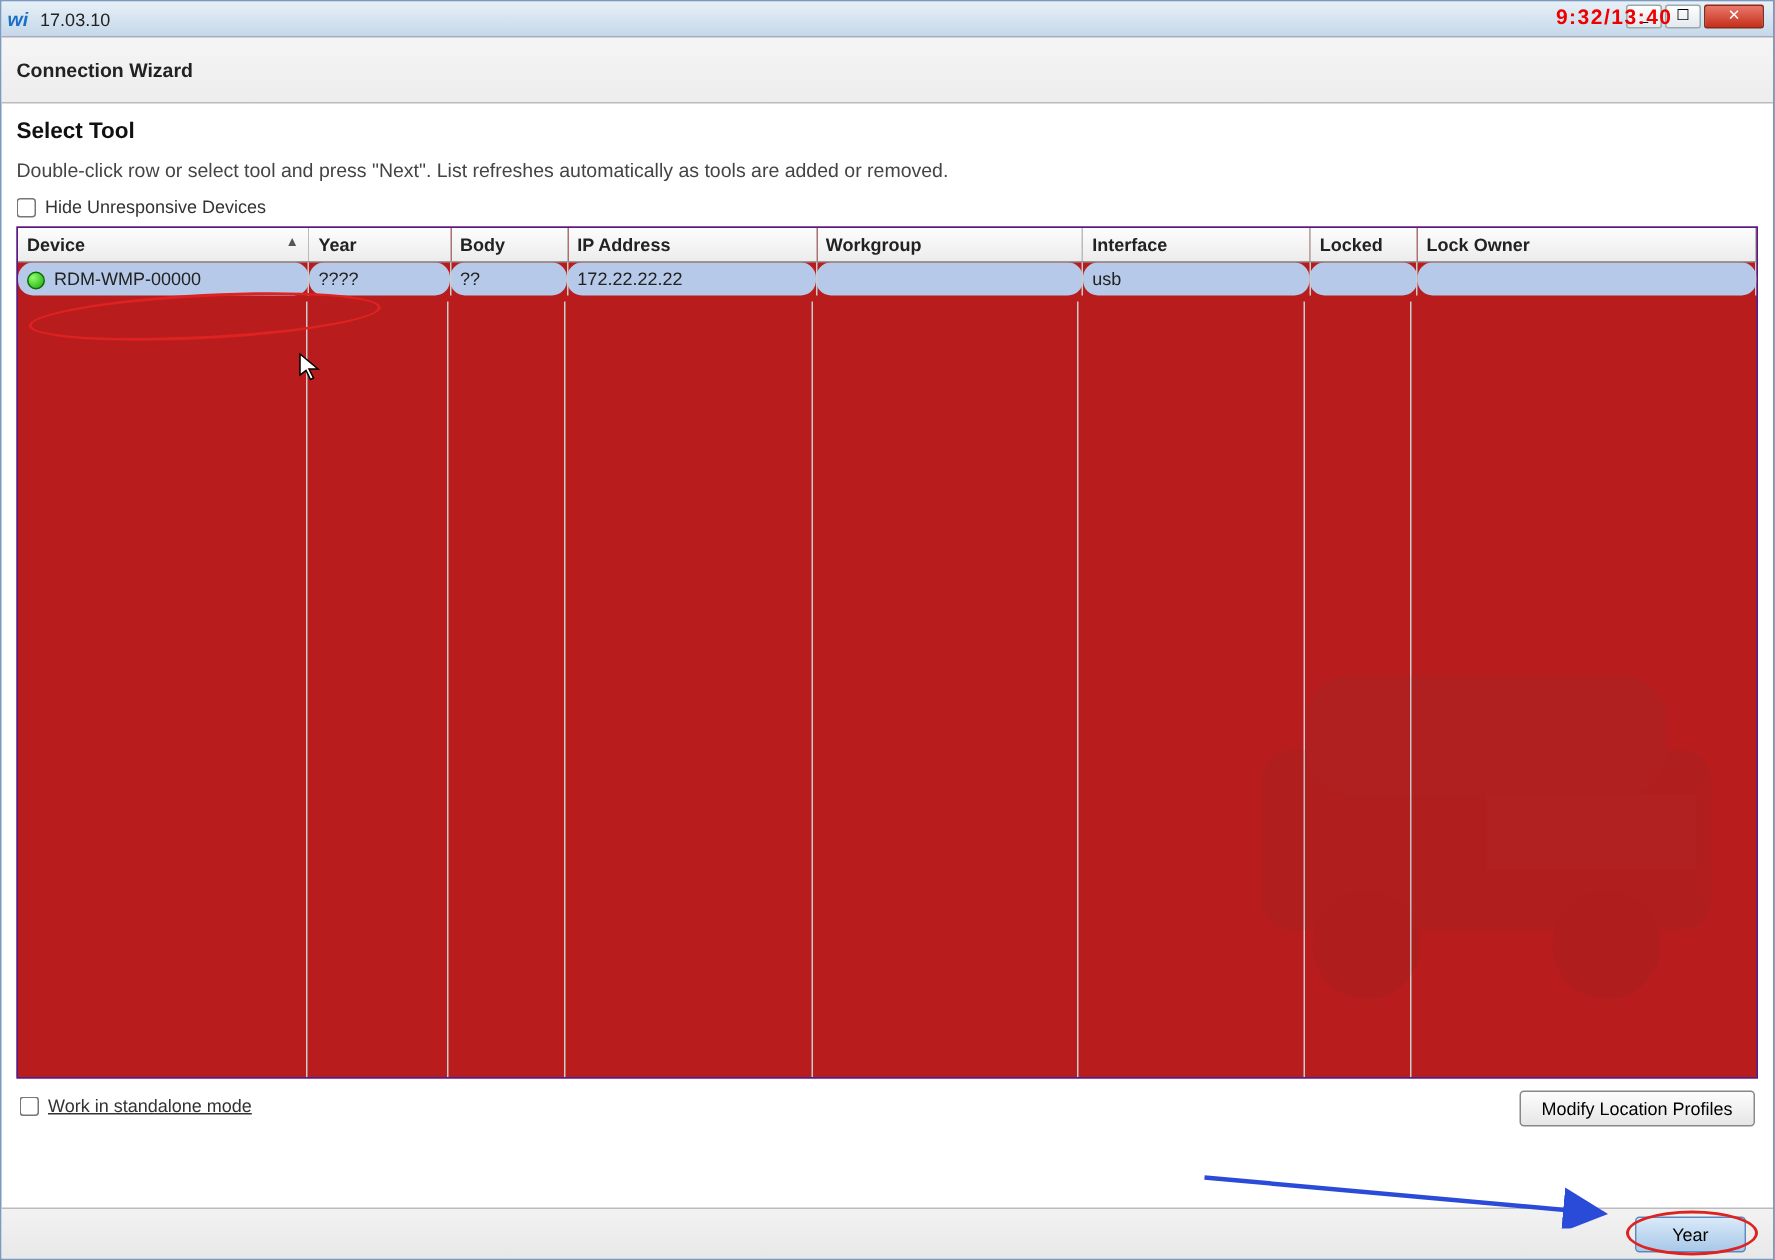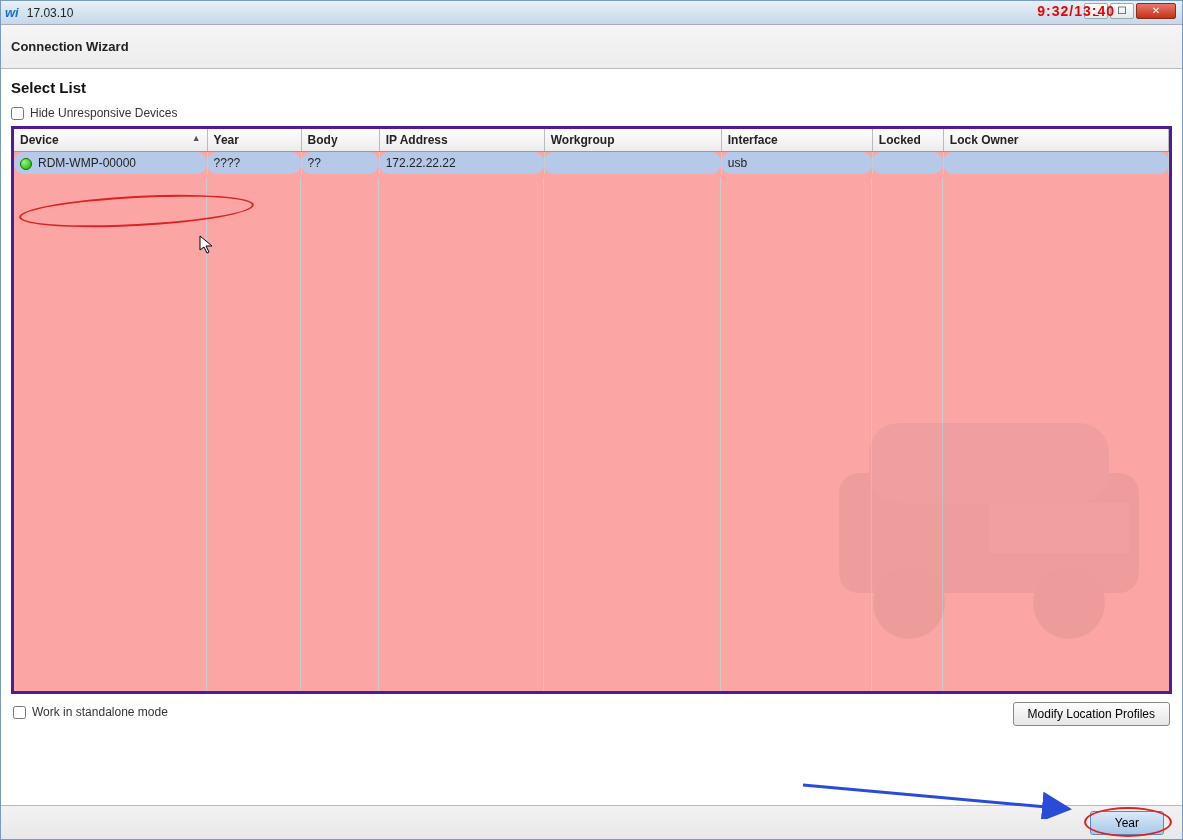--- a/index.html
+++ b/index.html
@@ -94,25 +94,25 @@
   align-items: center;
   font-size: 12px;
   color: #333;
   margin-bottom: 6px;
 }
 .check-row input {
   margin-right: 6px;
   width: 13px; height: 13px;
 }
 .table-wrap {
-  border: 3px solid #4c1d95;
+  border: 1px solid #4c1d95;
   height: 568px;
   position: relative;
   overflow: hidden;
-  background: #fca5a5;
+  background: #b91c1c;
 }
 table {
   border-collapse: collapse;
   width: 100%;
   table-layout: fixed;
 }
 thead th {
   background: linear-gradient(to bottom, #fdfdfd, #ececec);
   border-right: 1px solid #bbb;
   border-bottom: 1px solid #999;
@@ -252,21 +252,22 @@
   <div class="controls">
     <div class="win-btn">_</div>
     <div class="win-btn">☐</div>
     <div class="win-btn close">✕</div>
   </div>
 </div>
 
 <div class="wizard-title-row">Connection Wizard</div>
 
 <div class="content">
-  <div class="section-title">Select List</div>
+  <div class="section-title">Select Tool</div>
+  <div class="instruction">Double-click row or select tool and press "Next".  List refreshes automatically as tools are added or removed.</div>
 
   <label class="check-row">
     <input type="checkbox" style="">
     <span>Hide Unresponsive Devices</span>
   </label>
 
   <div class="table-wrap" style="position:relative;">
     <table>
       <colgroup id="cg">
           <col style="width: 193px;">
@@ -316,21 +317,21 @@
     <svg class="bg-car" viewBox="0 0 360 300">
       <rect x="30" y="120" width="300" height="120" rx="20" fill="#444"></rect>
       <rect x="60" y="70" width="240" height="80" rx="30" fill="#555"></rect>
       <circle cx="100" cy="250" r="36" fill="#333"></circle>
       <circle cx="260" cy="250" r="36" fill="#333"></circle>
       <rect x="180" y="150" width="140" height="50" fill="#666"></rect>
     </svg>
   </div>
 
   <div class="bottom-row">
-    <label class="check-row" style="margin-bottom:4px;">
+    <label class="check-row" style="margin-bottom:4px;text-decoration:underline;">
       <input type="checkbox" style="">
       <span>Work in standalone mode</span>
     </label>
     <button class="btn">Modify Location Profiles</button>
   </div>
 </div>
 
 <div class="footer-bar">
   <button class="btn-next">Year</button>
 </div>

